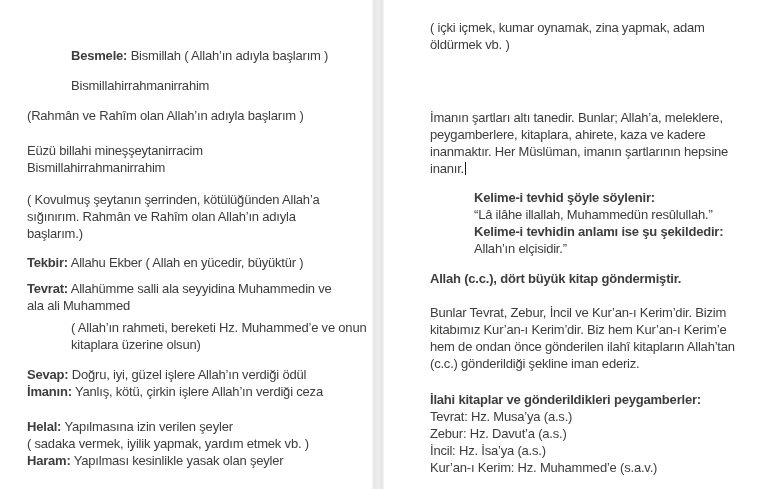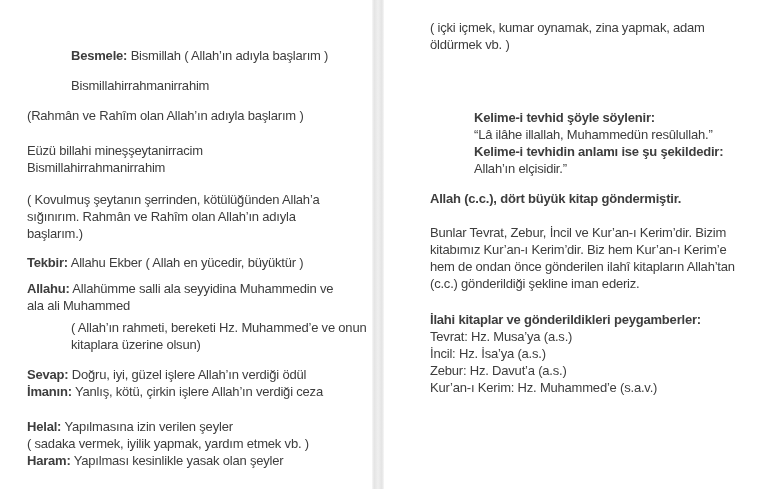--- a/index.html
+++ b/index.html
@@ -64,21 +64,21 @@
     </div>
 
     <div class="block mb9">
       <div class="line">
         <span class="b">Tekbir:</span><span> Allahu Ekber ( Allah en yücedir, büyüktür )</span>
       </div>
     </div>
 
     <div class="block mb5">
       <div class="line">
-        <span class="b">Allahu:</span><span> Allahümme salli ala seyyidina Muhammedin ve</span>
+        <span class="b">Tevrat:</span><span> Allahümme salli ala seyyidina Muhammedin ve</span>
       </div>
       <div class="line">ala ali Muhammed</div>
     </div>
 
     <div class="block mb13">
       <div class="line">( Allah’ın rahmeti, bereketi Hz. Muhammed’e ve onun</div>
       <div class="line">kitaplara üzerine olsun)</div>
     </div>
 
     <div class="block mb18">
@@ -102,20 +102,28 @@
 
   </div>
 
   <div class="col col-right">
 
     <div class="block mb56">
       <div class="line">( içki içmek, kumar oynamak, zina yapmak, adam</div>
       <div class="line">öldürmek vb. )</div>
     </div>
 
+    <div class="block mb12">
+      <div class="line">İmanın şartları altı tanedir. Bunlar; Allah’a, meleklere,</div>
+      <div class="line">peygamberlere, kitaplara, ahirete, kaza ve kadere</div>
+      <div class="line">inanmaktır. Her Müslüman, imanın şartlarının hepsine</div>
+      <div class="line">
+        <span>inanır.</span><span class="caret"></span>
+      </div>
+    </div>
 
     <div class="block mb13">
       <div class="line b">Kelime-i tevhid şöyle söylenir:</div>
       <div class="line">“Lâ ilâhe illallah, Muhammedün resûlullah.”</div>
       <div class="line b">Kelime-i tevhidin anlamı ise şu şekildedir:</div>
       <div class="line">Allah’ın elçisidir.”</div>
     </div>
 
     <div class="block mb17">
       <div class="line b">Allah (c.c.), dört büyük kitap göndermiştir.</div>
@@ -124,20 +132,20 @@
     <div class="block mb19">
       <div class="line">Bunlar Tevrat, Zebur, İncil ve Kur’an-ı Kerim’dir. Bizim</div>
       <div class="line">kitabımız Kur’an-ı Kerim’dir. Biz hem Kur’an-ı Kerim’e</div>
       <div class="line">hem de ondan önce gönderilen ilahî kitapların Allah’tan</div>
       <div class="line">(c.c.) gönderildiği şekline iman ederiz.</div>
     </div>
 
     <div class="block">
       <div class="line b">İlahi kitaplar ve gönderildikleri peygamberler:</div>
       <div class="line">Tevrat: Hz. Musa’ya (a.s.)</div>
+      <div class="line">Zebur: Hz. Davut’a (a.s.)</div>
       <div class="line">İncil: Hz. İsa’ya (a.s.)</div>
-      <div class="line">Zebur: Hz. Davut’a (a.s.)</div>
       <div class="line">Kur’an-ı Kerim: Hz. Muhammed’e (s.a.v.)</div>
     </div>
 
   </div>
 
 </div>
 
 </body></html>

